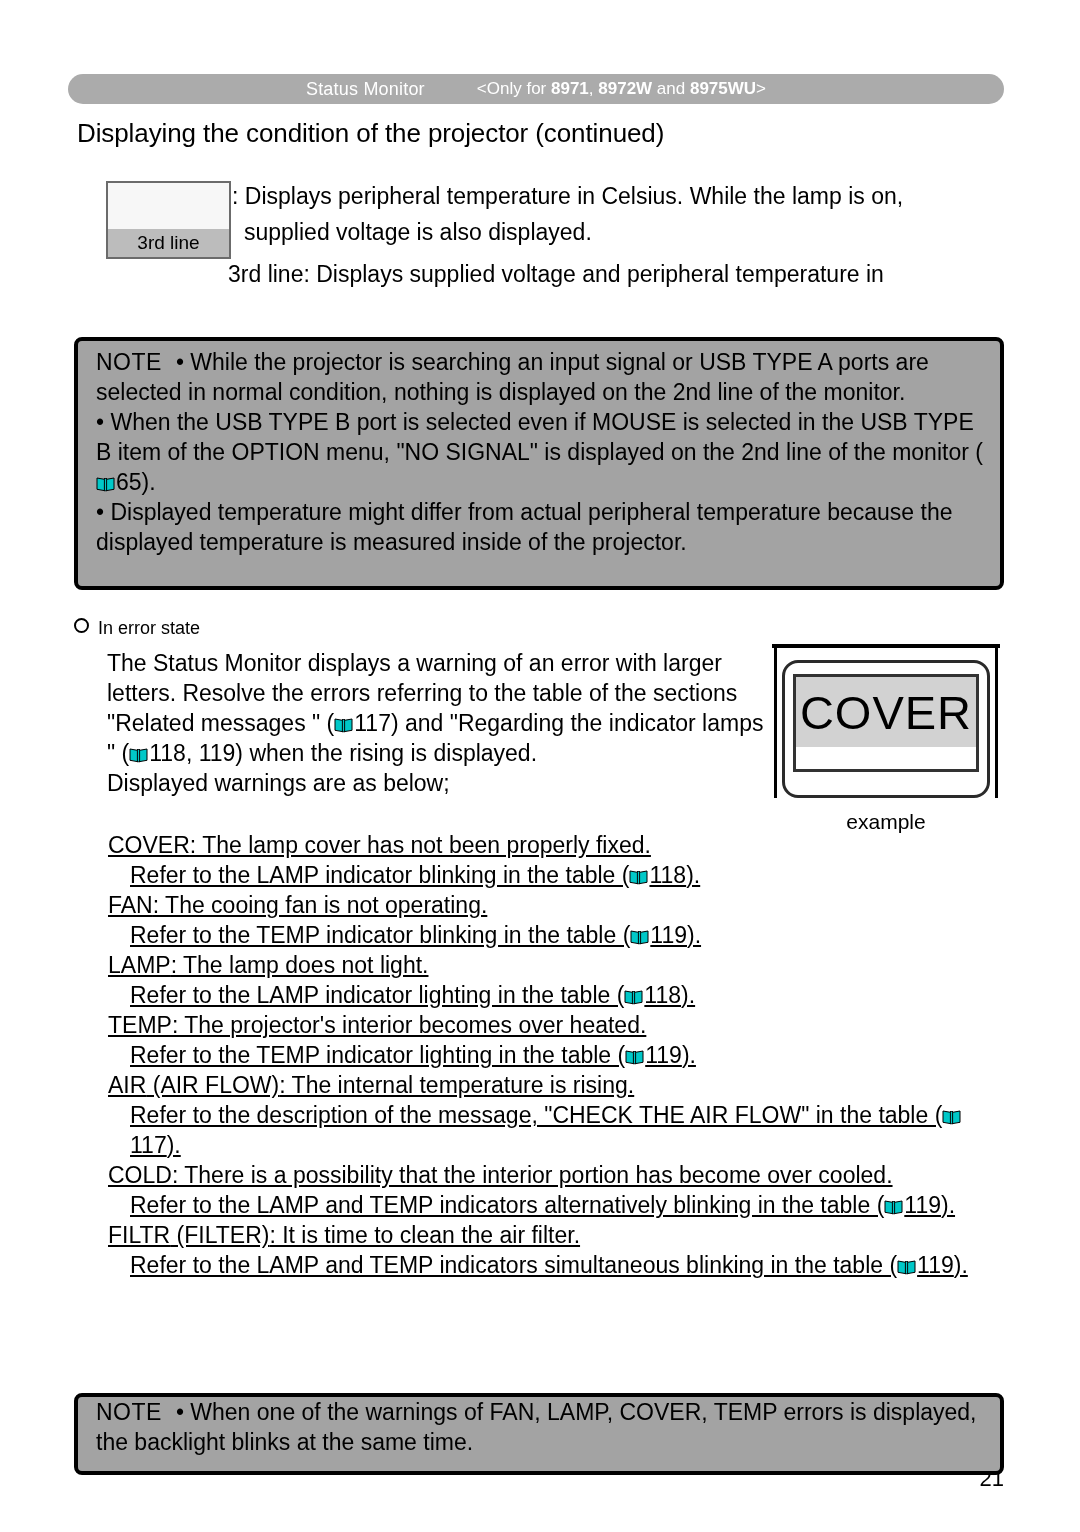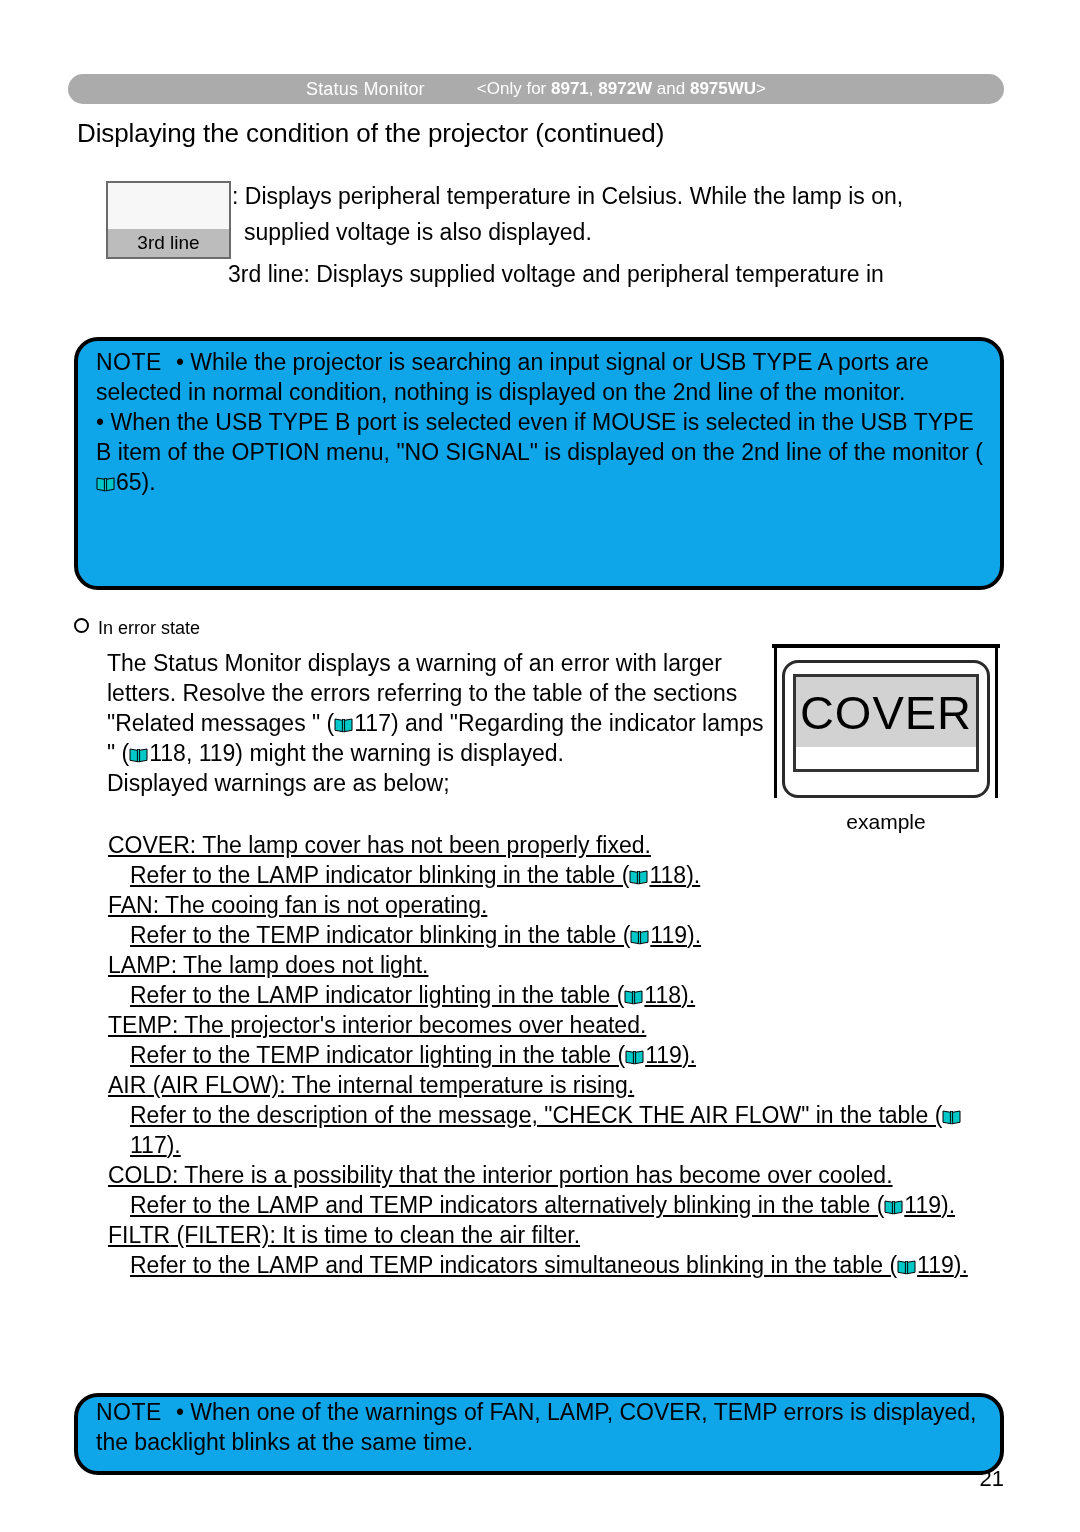--- a/index.html
+++ b/index.html
@@ -94,23 +94,23 @@
     width: 775px;
     font-size: 23px;
     line-height: 34px;
   }
   .thirdline-def .tl-indent { display: block; padding-left: 118px; }
 
   
   .note-box {
     position: absolute;
     border: 4px solid #000000;
-    border-radius: 24px;
+    border-radius: 8px;
     box-sizing: border-box;
-    background: #0ea5e9;
+    background: #a3a3a3;
   }
   #note-top {
     left: 74px;
     top: 337px;
     width: 930px;
     height: 253px;
     padding: 6px 16px 6px 18px;
   }
   #note-bottom {
     left: 74px;
@@ -289,37 +289,38 @@
 <div class="note-box" id="note-top">
   <div class="note-body">
     <span class="note-kw">NOTE</span><span class="note-gap"></span><span>• While the projector is searching an input signal or USB TYPE A ports are selected in normal condition, nothing is displayed on the 2nd line of the monitor.</span>
     <br>
     <span>• When the USB TYPE B port is selected even if MOUSE is selected in the USB TYPE B item of the OPTION menu, "NO SIGNAL" is displayed on the 2nd line of the monitor (</span><span class="bookicon"><svg viewBox="0 0 19 16" width="19" height="16">
           <path d="M1 2 L8.4 3.3 L8.4 14.6 L1 13.3 Z" fill="#00c8c8" stroke="#000" stroke-width="1"></path>
           <path d="M18 2 L10.6 3.3 L10.6 14.6 L18 13.3 Z" fill="#00c8c8" stroke="#000" stroke-width="1"></path>
           <rect x="8.4" y="2.4" width="2.2" height="12.4" fill="#00c8c8" stroke="#000" stroke-width="0.8"></rect>
         </svg></span><span>65</span><span>).</span>
     <br>
+    <span>• Displayed temperature might differ from actual peripheral temperature because the displayed temperature is measured inside of the projector.</span>
   </div>
 </div>
 
 <div class="err-head">
   <span class="err-bullet"></span><span>In error state</span>
 </div>
 
 <div class="err-para">
   <span>The Status Monitor displays a warning of an error with larger letters. Resolve the errors referring to the table of the sections "Related messages " (</span><span class="bookicon"><svg viewBox="0 0 19 16" width="19" height="16">
         <path d="M1 2 L8.4 3.3 L8.4 14.6 L1 13.3 Z" fill="#00c8c8" stroke="#000" stroke-width="1"></path>
         <path d="M18 2 L10.6 3.3 L10.6 14.6 L18 13.3 Z" fill="#00c8c8" stroke="#000" stroke-width="1"></path>
         <rect x="8.4" y="2.4" width="2.2" height="12.4" fill="#00c8c8" stroke="#000" stroke-width="0.8"></rect>
       </svg></span><span>117</span><span>) and "Regarding the indicator lamps   " (</span><span class="bookicon"><svg viewBox="0 0 19 16" width="19" height="16">
         <path d="M1 2 L8.4 3.3 L8.4 14.6 L1 13.3 Z" fill="#00c8c8" stroke="#000" stroke-width="1"></path>
         <path d="M18 2 L10.6 3.3 L10.6 14.6 L18 13.3 Z" fill="#00c8c8" stroke="#000" stroke-width="1"></path>
         <rect x="8.4" y="2.4" width="2.2" height="12.4" fill="#00c8c8" stroke="#000" stroke-width="0.8"></rect>
-      </svg></span><span>118, 119</span><span>) might the warning is displayed.</span>
+      </svg></span><span>118, 119</span><span>) when the rising is displayed.</span>
   <br>
   <span>Displayed warnings are as below;</span>
 </div>
 
 <div class="example-wrap">
   <div class="example-frame">
     <div class="frame-topbar"></div>
     <div class="frame-leg-l"></div>
     <div class="frame-leg-r"></div>
     <div class="lcd-outer"></div>

